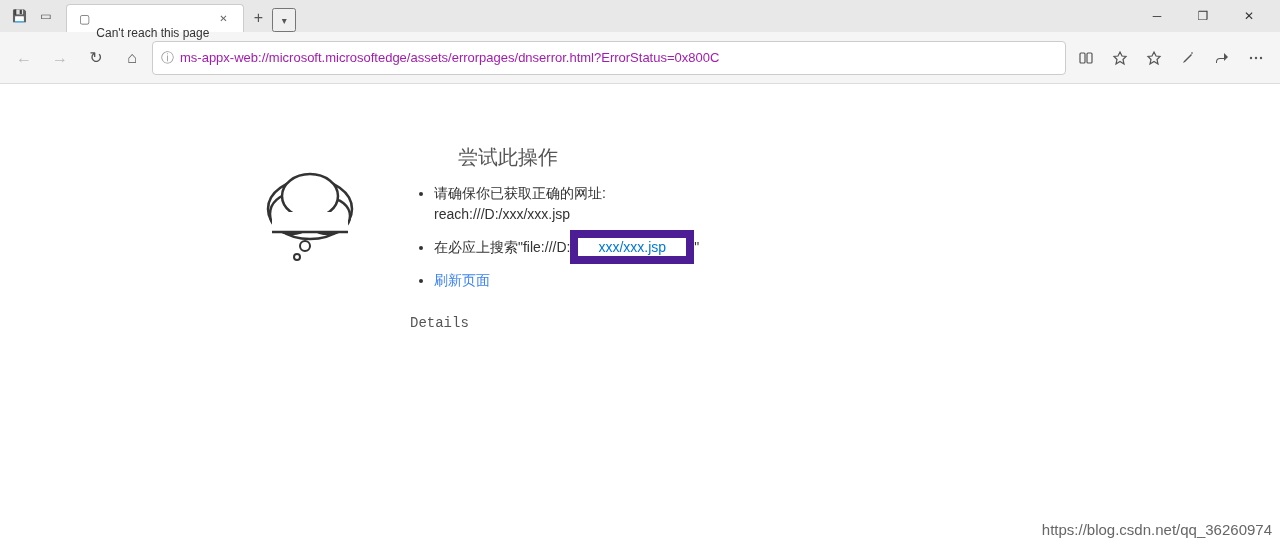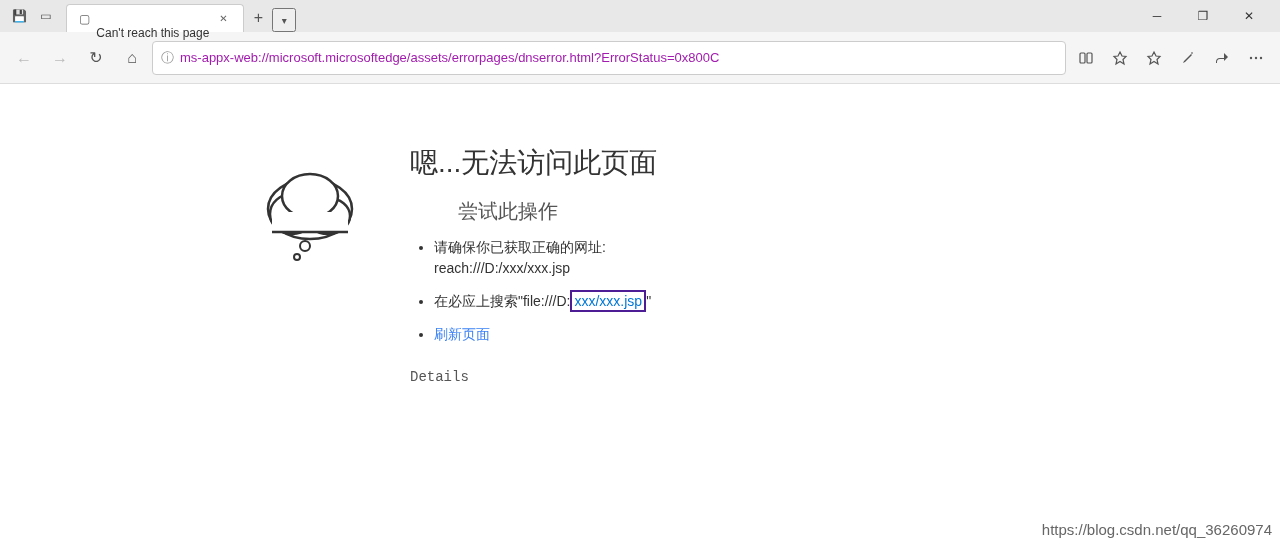--- a/index.html
+++ b/index.html
@@ -216,22 +216,22 @@
       line-height: 1.5;
     }
     .suggestions li a {
       color: #0078d7;
       text-decoration: none;
     }
     .highlighted-link {
       display: inline;
       color: #0078d7;
       text-decoration: none;
-      border: 2px solid #4c1d95;
-      padding: 1px 2px;
+      border: 8px solid #4c1d95;
+      padding: 1px 20px;
     }
     .details-label {
       font-size: 14px;
       color: #555;
       cursor: pointer;
       font-family: Liberation Mono, monospace;
     }
 
     
     .statusbar {
@@ -326,21 +326,20 @@
 
       <rect x="22" y="58" width="76" height="20" fill="white"></rect>
       <line x1="22" y1="78" x2="98" y2="78" stroke="#333" stroke-width="2.5"></line>
 
       <circle cx="55" cy="92" r="5" fill="none" stroke="#333" stroke-width="2"></circle>
       <circle cx="47" cy="103" r="3" fill="none" stroke="#333" stroke-width="2"></circle>
     </svg>
   </div>
 
   <div class="error-text-area">
-    <h1 class="error-title">嗯...无法访问此页面</h1>
     <p class="try-label">尝试此操作</p>
     <ul class="suggestions">
       <li>
         <span>请确保你已获取正确的网址:</span><br>
         <span>reach:///D:/xxx/xxx.jsp</span>
       </li>
       <li>
         <span>在必应上搜索"file:///D:</span><a href="#" class="highlighted-link">xxx/xxx.jsp</a><span>"</span>
       </li>
       <li>

